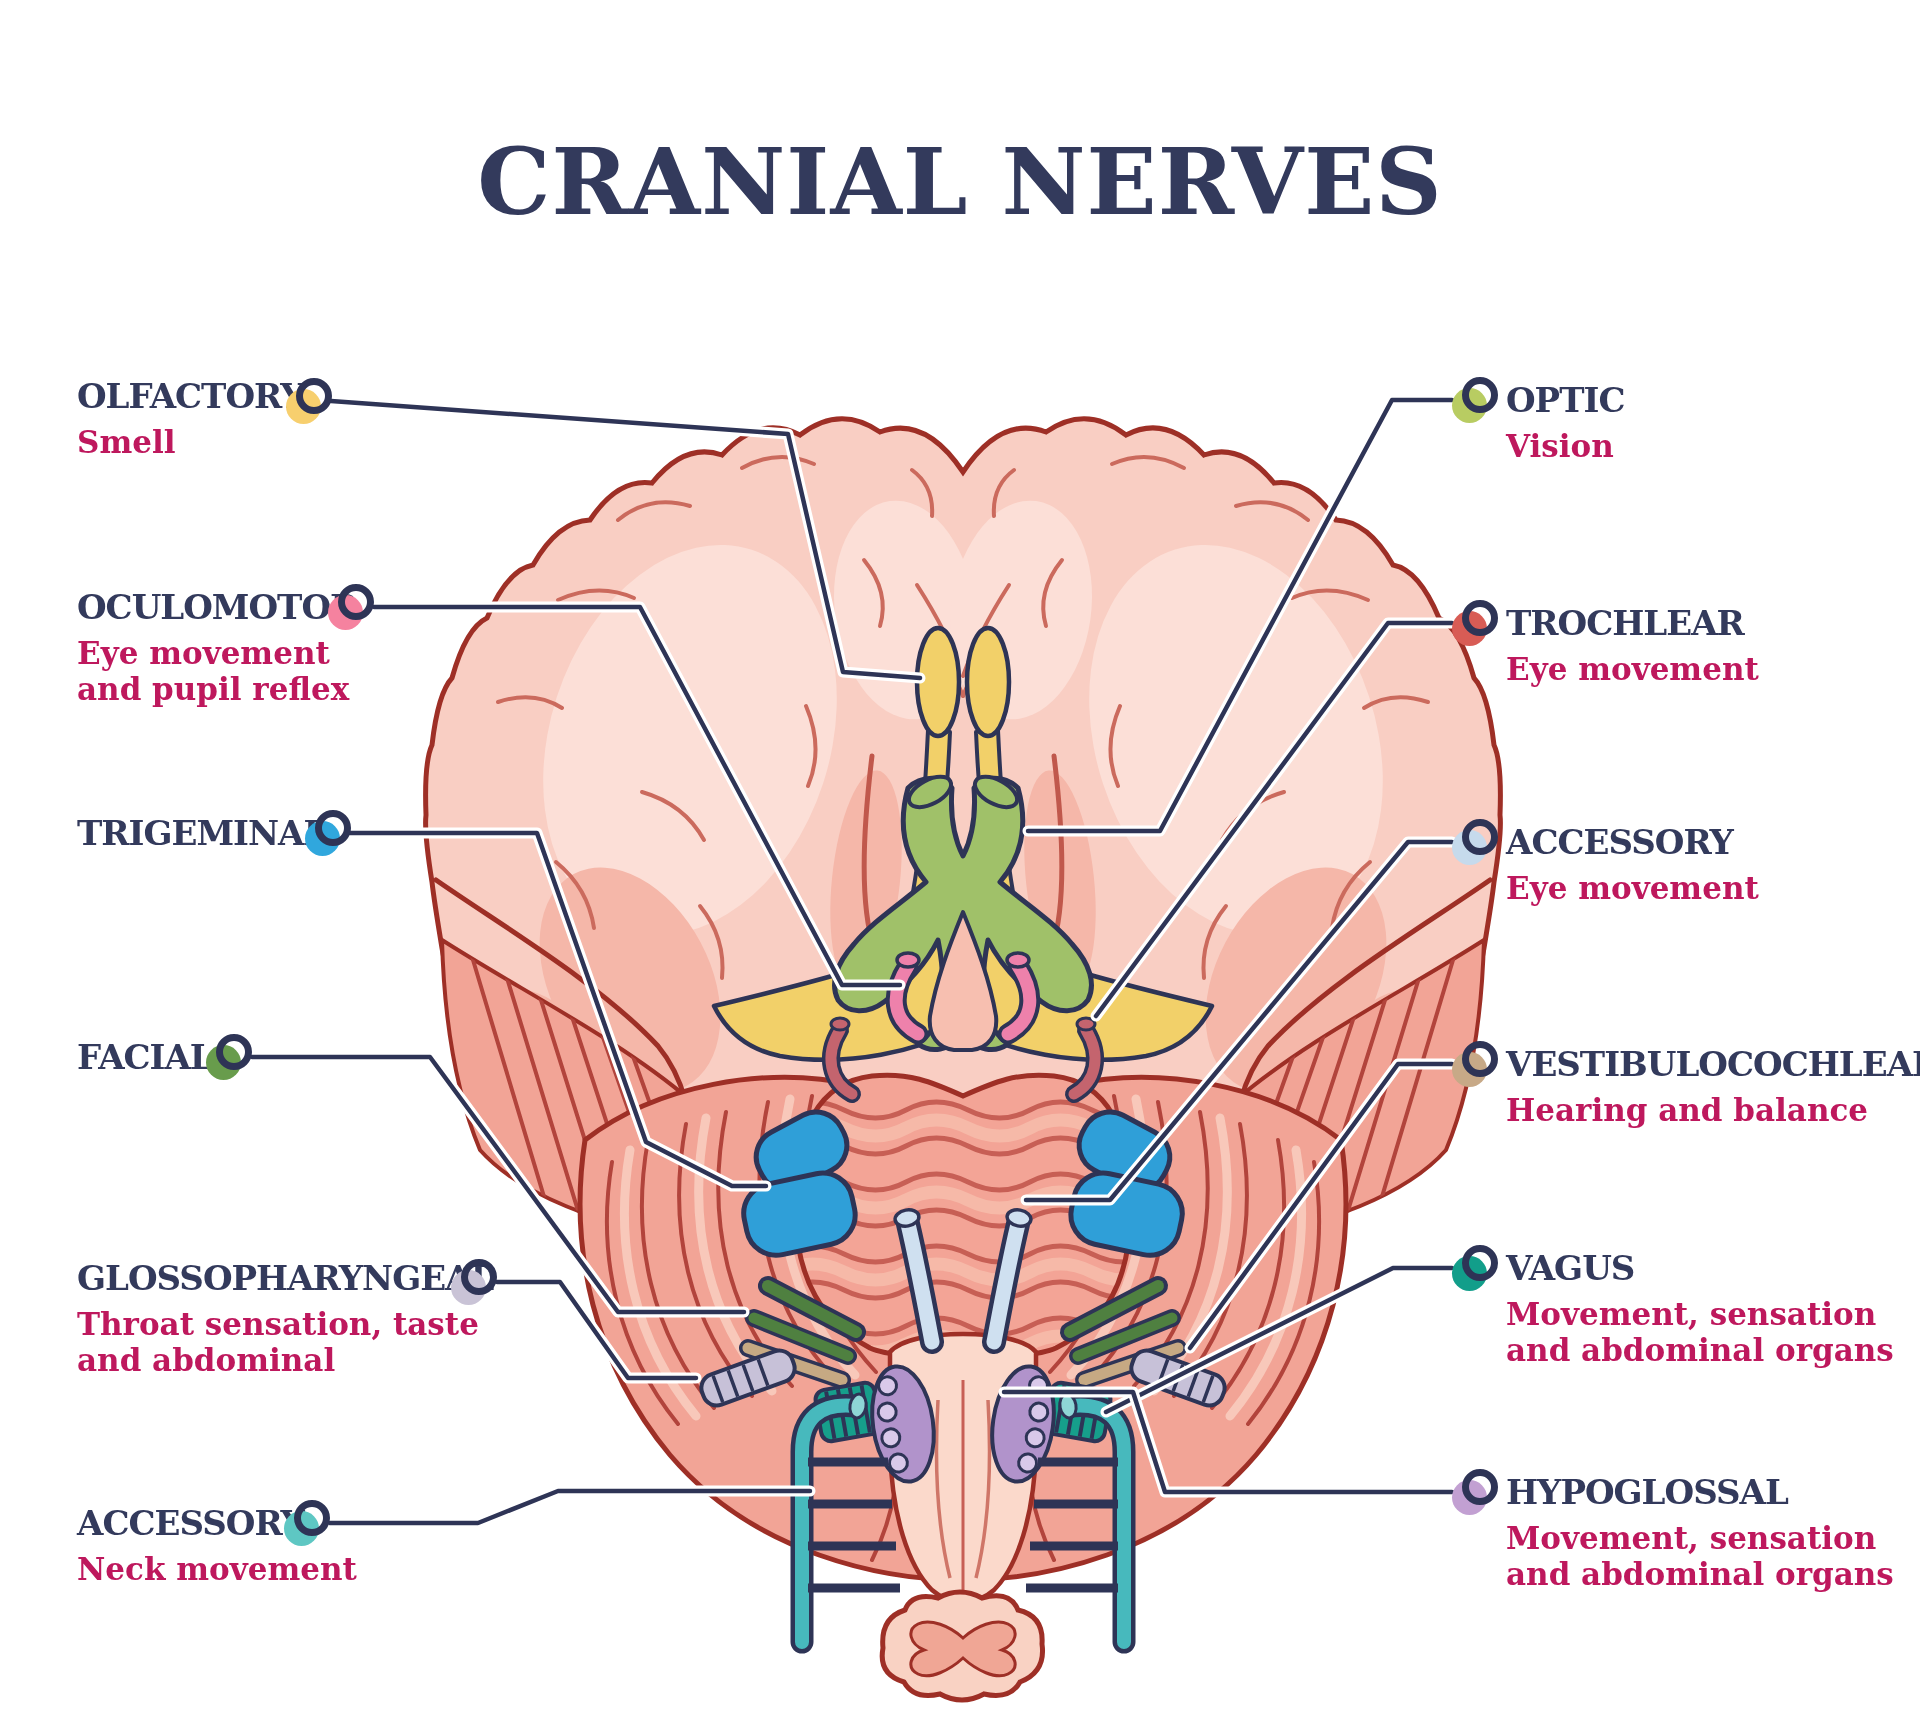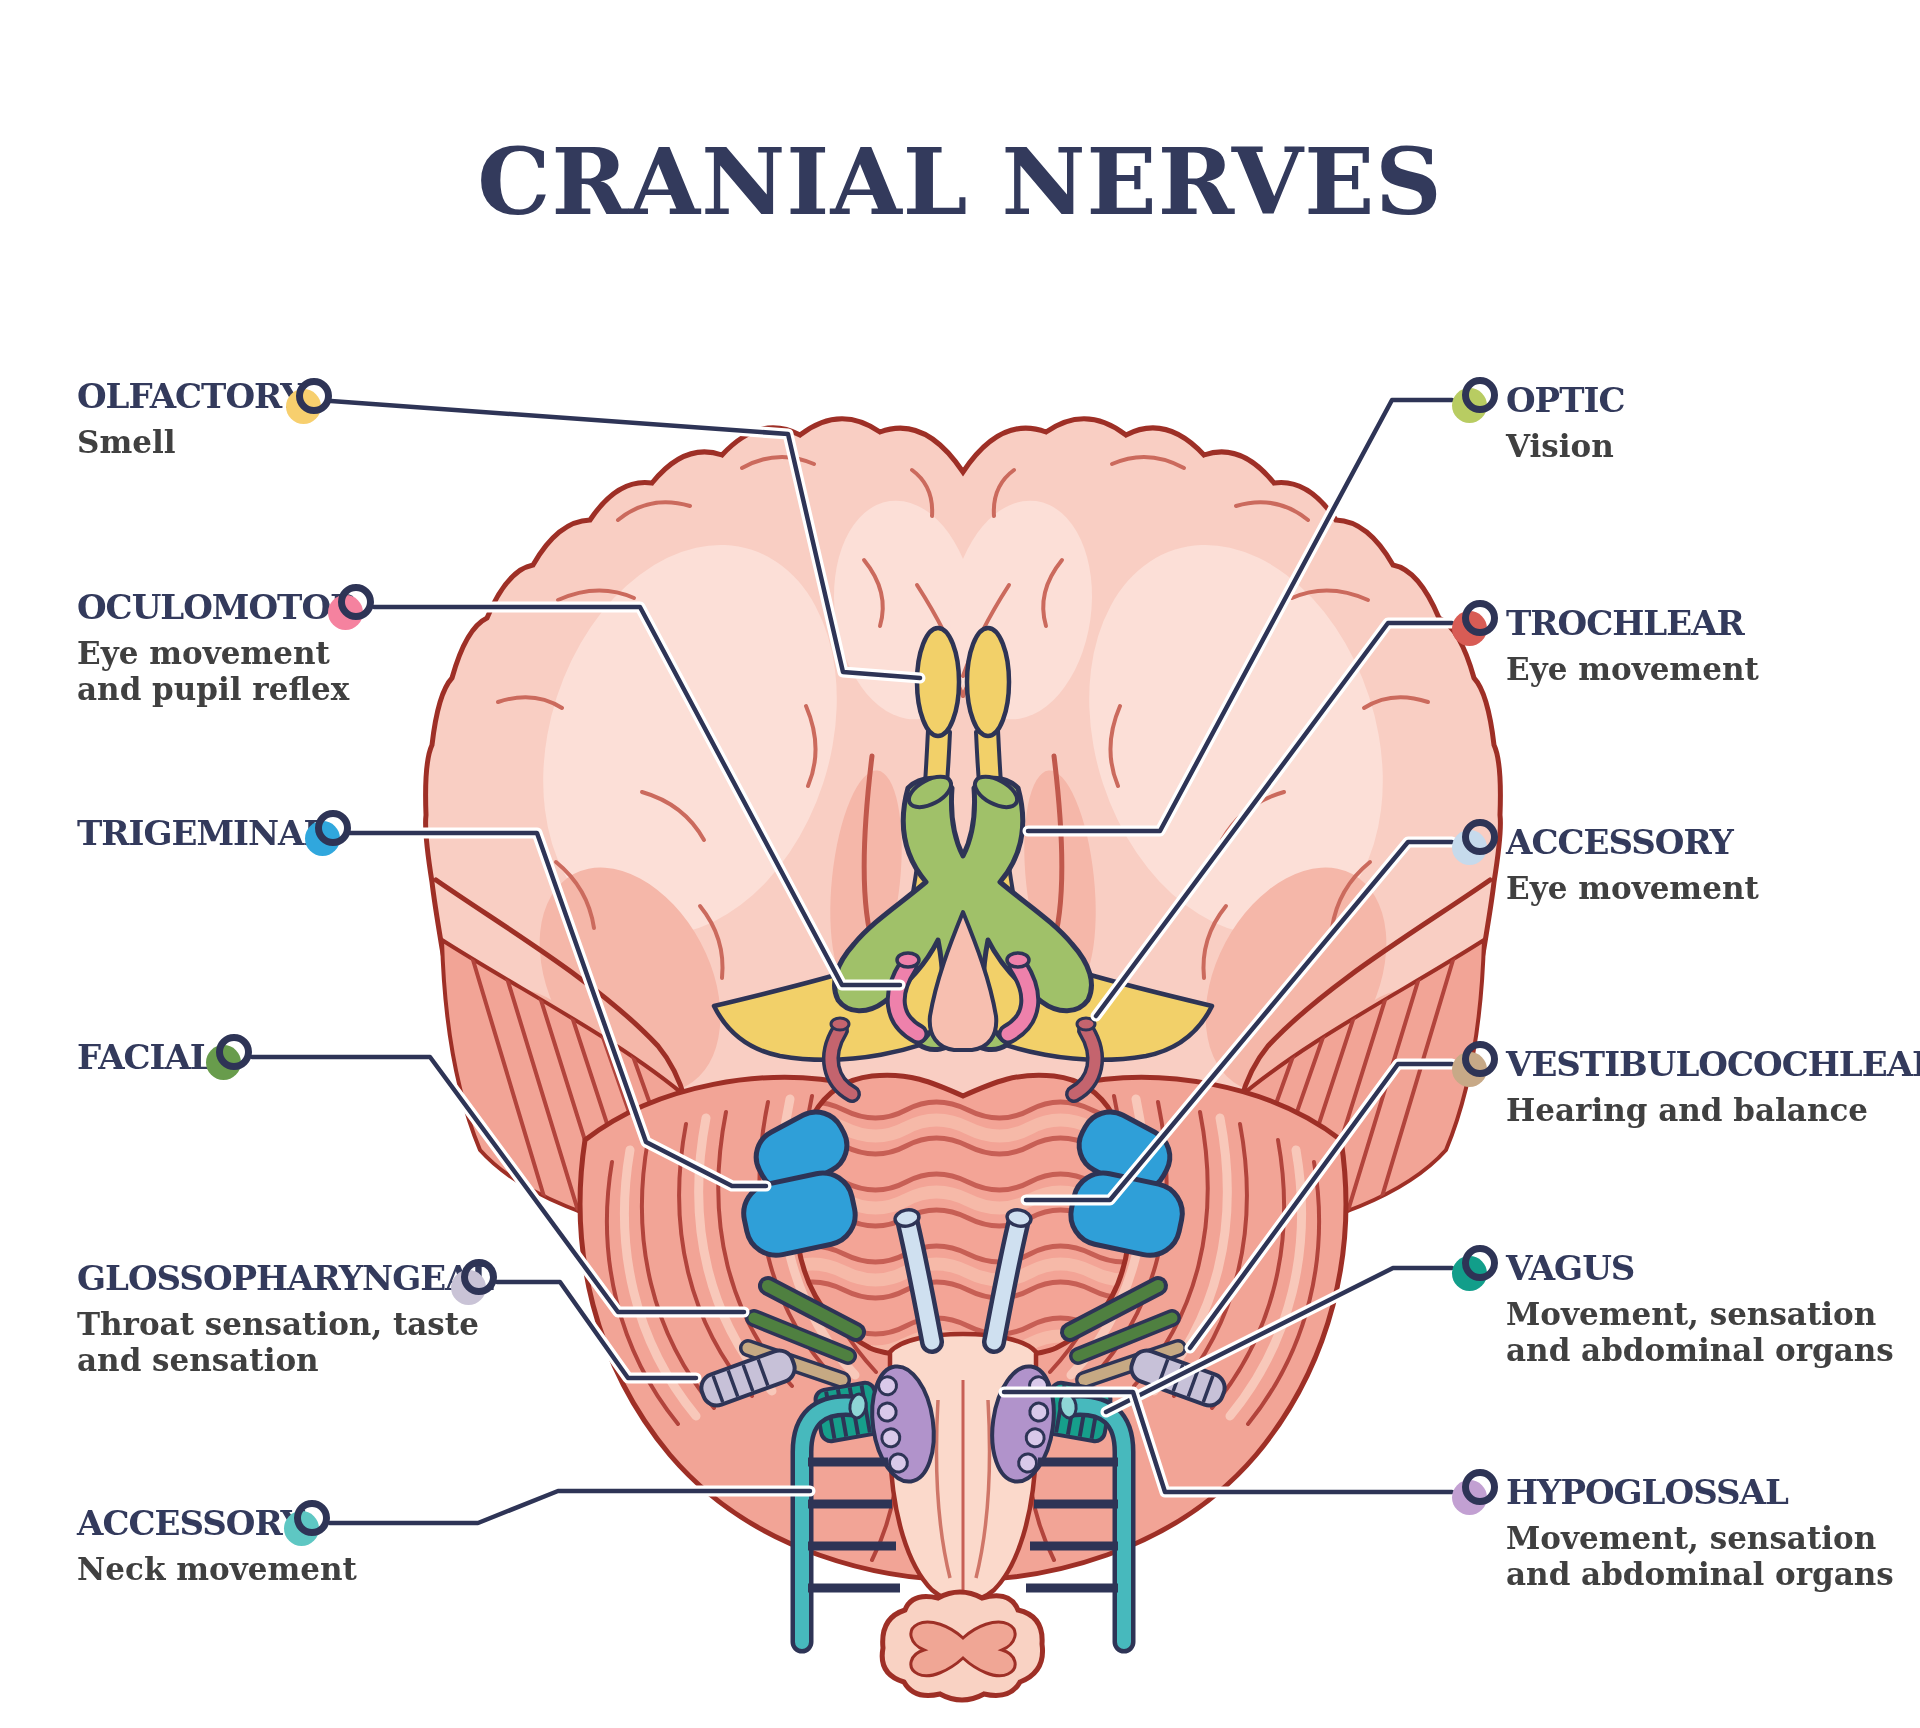--- a/index.html
+++ b/index.html
@@ -3,21 +3,21 @@
 <meta charset="utf-8">
 <style>
   html,body{margin:0;padding:0;background:#ffffff;}
   .page{position:relative;width:1920px;height:1728px;background:#fff;overflow:hidden;
         font-family:"DejaVu Serif","Liberation Serif",serif;color:#333a5c;}
   .page svg{position:absolute;left:0;top:0;}
   .title{position:absolute;left:0;top:128px;width:1920px;text-align:center;
          font-size:92px;font-weight:bold;letter-spacing:1px;color:#333a5c;white-space:nowrap;}
   .label{position:absolute;white-space:nowrap;}
   .nname{font-size:34px;font-weight:bold;letter-spacing:-1px;line-height:44px;color:#333a5c;}
-  .ndesc{font-size:31px;font-weight:bold;line-height:36px;margin-top:6px;color:#404040;}
+  .ndesc{font-size:31px;font-weight:bold;line-height:36px;margin-top:6px;color:#be185d;}
   .ndesc span{display:block;}
   .dot{position:absolute;width:46px;height:46px;}
   .dot .dfill{position:absolute;left:0;bottom:0;width:35px;height:35px;border-radius:50%;background:var(--c,#ccc);}
   .dot .dring{position:absolute;right:0;top:0;width:22px;height:22px;border:7px solid #2e3456;border-radius:50%;}
   
   .f-cortex{fill:var(--cortex);stroke:var(--outline);stroke-width:5;}
   .patch-l{fill:var(--light);}
   .patch-d{fill:var(--shadow);}
   .sulcus{stroke:var(--sulcus);stroke-width:4;fill:none;stroke-linecap:round;}
   .sulcus-deep{stroke:#c0584c;stroke-width:5;fill:none;stroke-linecap:round;}
@@ -318,21 +318,21 @@
 </div>
 <div class="dot" style="left: 206px; top: 1034px; --c: #689c4c;">
       <span class="dfill"></span>
       <span class="dring"></span>
     </div>
 
 <div class="label" style="left:77px;top:1256px">
   <div class="nname">GLOSSOPHARYNGEAL</div>
   <div class="ndesc">
         <span>Throat sensation, taste</span>
-        <span>and sensation</span>
+        <span>and abdominal</span>
       </div>
 </div>
 <div class="dot" style="left: 451px; top: 1259px; --c: #c9c3d6;">
       <span class="dfill"></span>
       <span class="dring"></span>
     </div>
 
 <div class="label" style="left:77px;top:1501px">
   <div class="nname">ACCESSORY</div>
   <div class="ndesc">

